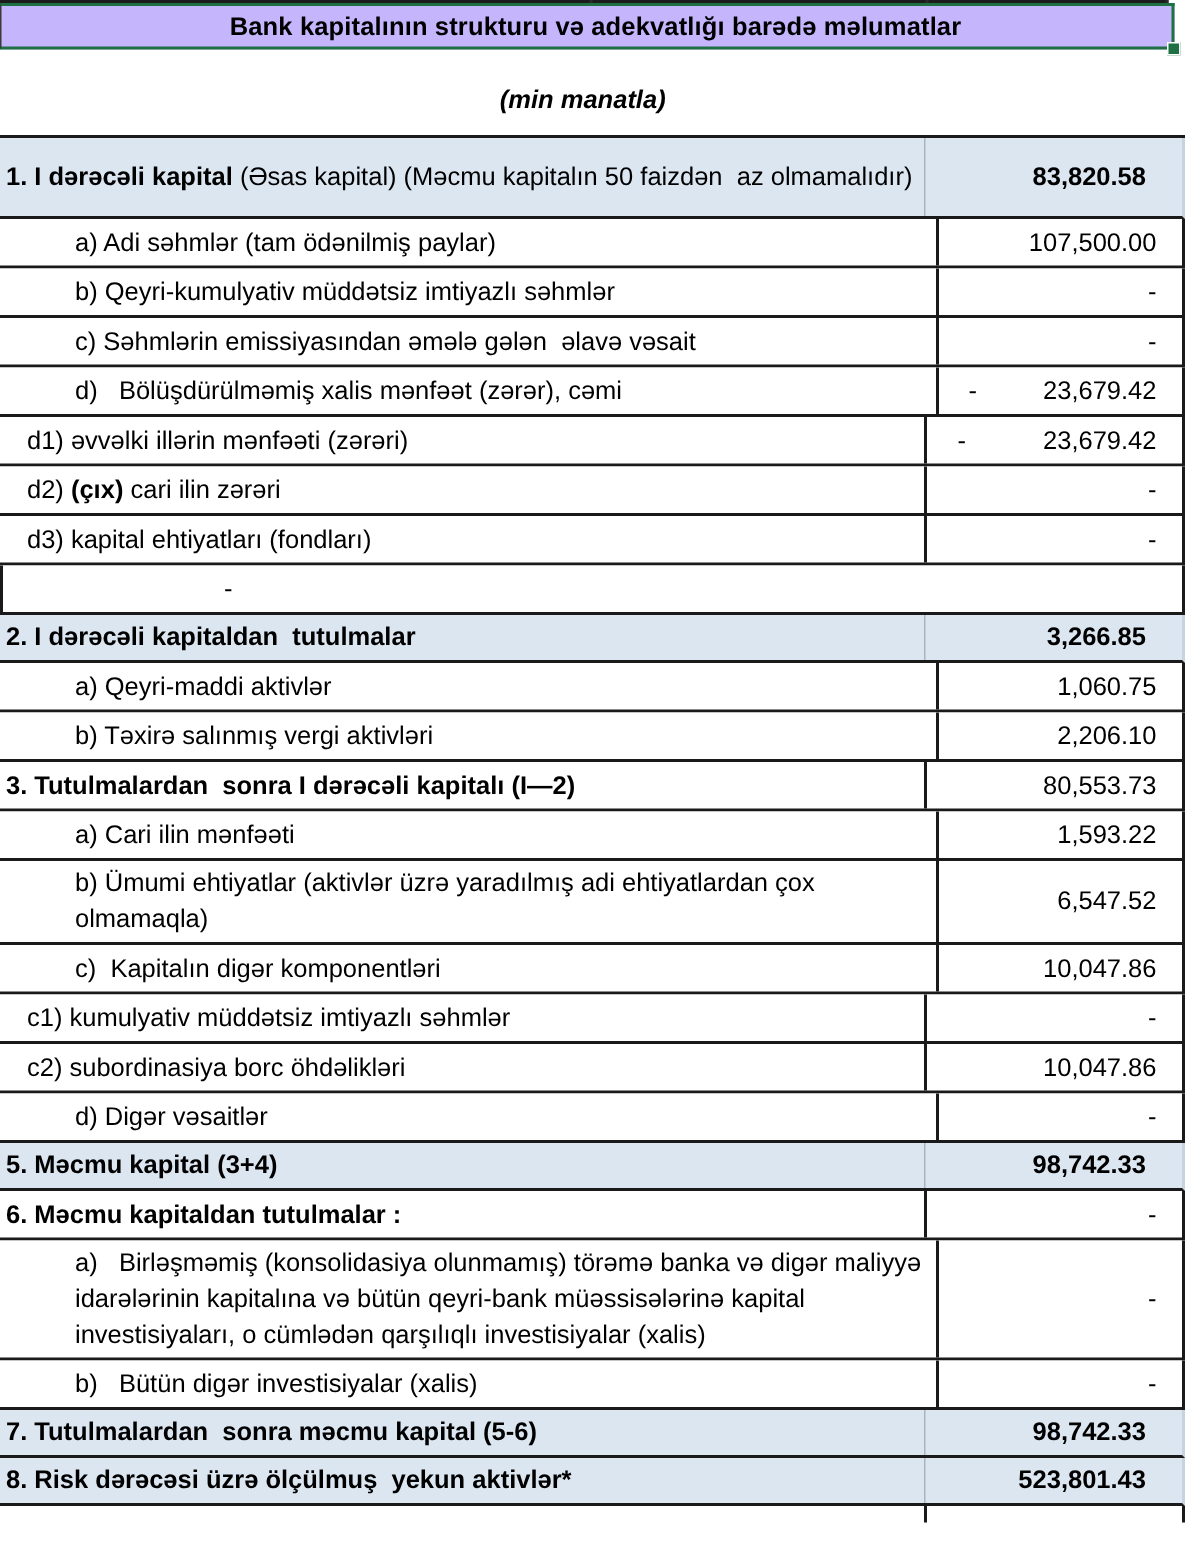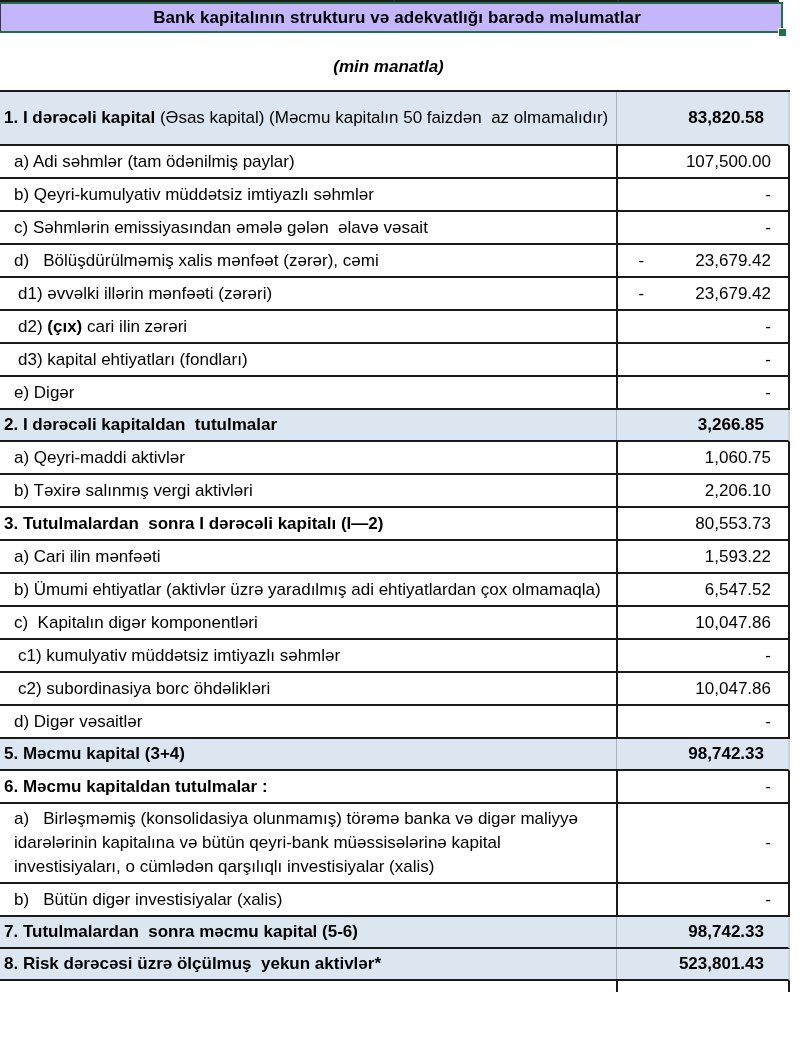--- a/index.html
+++ b/index.html
@@ -36,21 +36,21 @@
     border-bottom:2px solid #1a1a1a;border-right:2px solid #1a1a1a;
     min-height:33px;
   }
   .row.blue{background:#dce6f1;border-right-color:#c7d3e0;min-height:31px;}
   .row.blue.tall{min-height:54px;}
   .cell{box-sizing:border-box;}
   .label{
     width:618px;font-size:17px;line-height:24px;padding:3px 6px 3px 4px;
     white-space:pre-wrap;align-self:center;
   }
-  .label.ind1{padding-left:14px;}
+  .label.ind1{padding-left:14px;margin-left:36px;}
   .label.ind2{padding-left:18px;}
   .b{font-weight:bold;}
   .value{
     width:172px;align-self:stretch;display:flex;align-items:center;justify-content:flex-end;
     font-size:17px;border-left:2px solid #1a1a1a;padding-right:17px;
   }
   .row.blue .value{border-left:1px solid #a9b4c0;padding-right:24px;font-weight:bold;}
   .value .minus{margin-right:auto;padding-left:20px;}
   .row.partial{min-height:0;height:11px;border-bottom:none;}
 </style>
@@ -116,21 +116,20 @@
           <span class="num">-</span>
         </div>
       </div>
       <div class="row">
         <div class="cell label ind2"><span>d3) kapital ehtiyatları (fondları)</span></div>
         <div class="cell value">
           <span class="num">-</span>
         </div>
       </div>
       <div class="row">
-        <div class="cell label ind1"><span>e) Digər</span></div>
         <div class="cell value">
           <span class="num">-</span>
         </div>
       </div>
       <div class="row blue">
         <div class="cell label ind0"><span class="b">2. I dərəcəli kapitaldan  tutulmalar</span></div>
         <div class="cell value">
           <span class="num">3,266.85</span>
         </div>
       </div>

